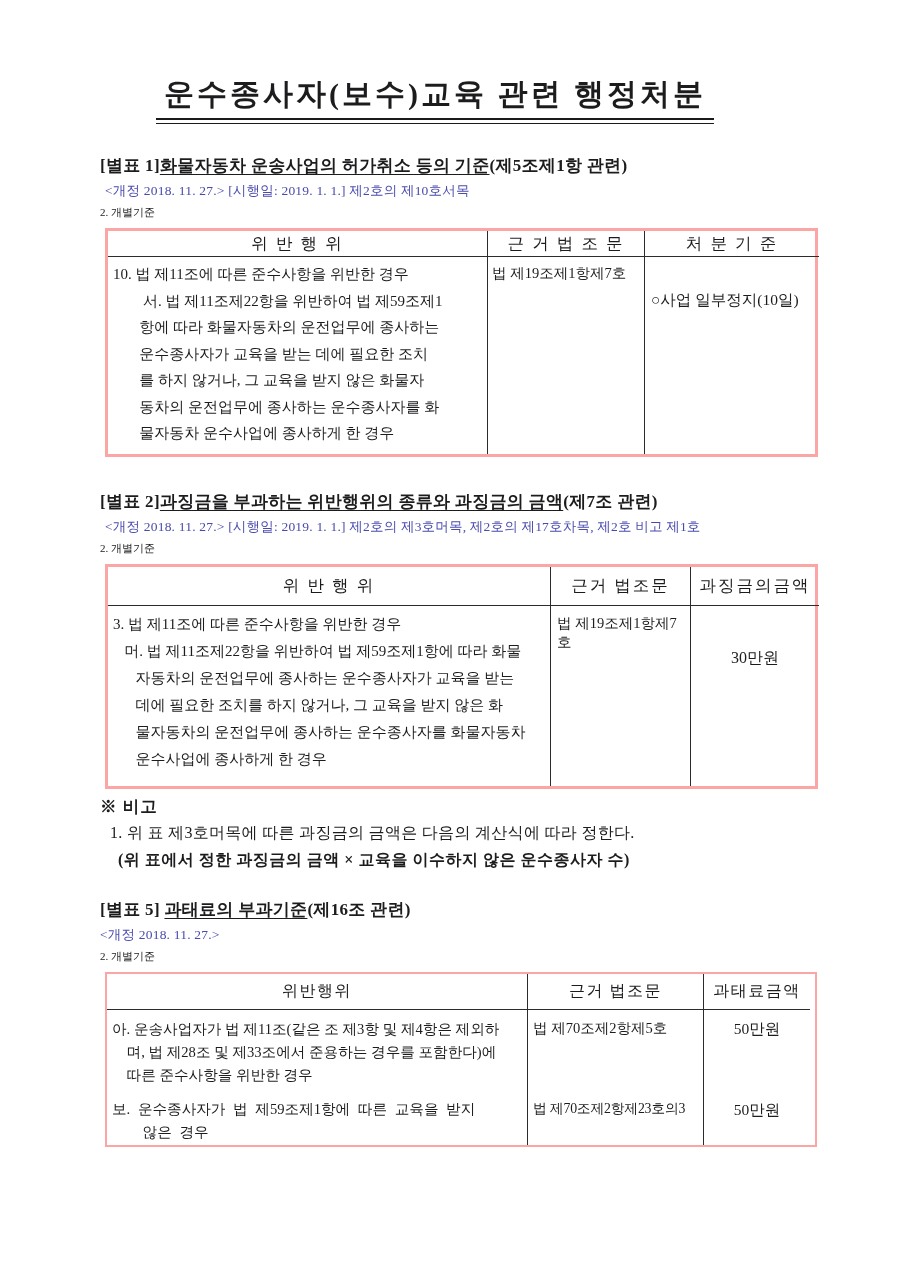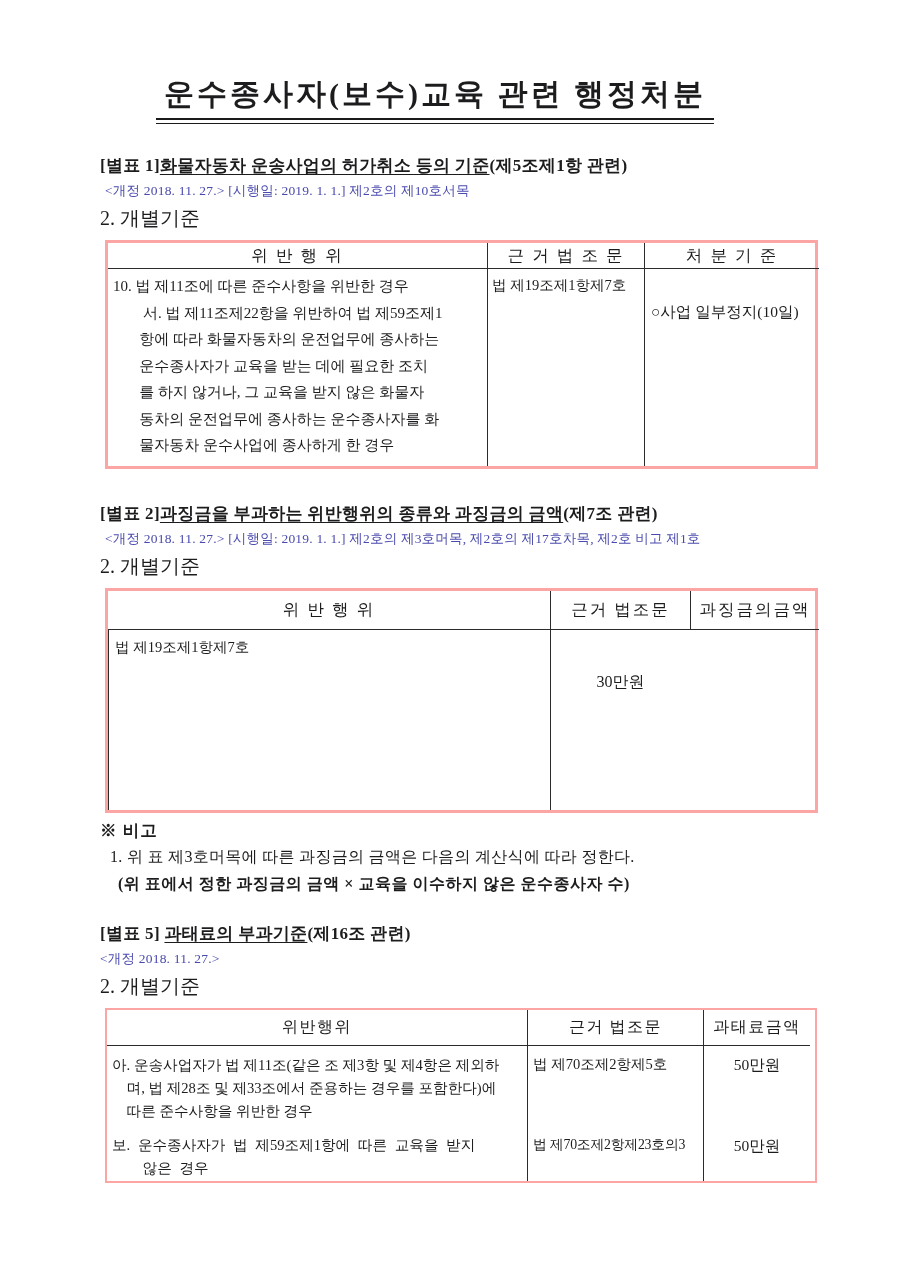--- a/index.html
+++ b/index.html
@@ -24,21 +24,21 @@
 
   
   .law-heading{margin:33px 0 0 100px;font-size:18px;font-weight:bold;letter-spacing:1px;}
   .law-heading .bullet{font-weight:normal;margin-right:10px;font-size:19px;}
 
   
   .section{margin-left:100px;margin-right:78px;}
   .sec-heading{font-size:17px;font-weight:bold;letter-spacing:0.3px;}
   .sec-heading .u{text-decoration:underline;text-underline-offset:3px;margin-top:9px;}
   .revision{color:#4a4aae;font-size:13.5px;margin:5px 0 0 5px;letter-spacing:0.2px;}
-  .criteria{font-size:20px;margin:5px 0 0 0;}
+  .criteria{font-size:11px;margin:5px 0 0 0;}
 
   
   .tbl{
     display:grid;margin-left:5px;margin-top:8px;
     border:3px solid #fca5a5;box-sizing:border-box;width:713px;
   }
   .cell{box-sizing:border-box;overflow:hidden;}
   .th{
     display:flex;align-items:center;justify-content:center;
     font-size:16.5px;letter-spacing:2px;
@@ -115,20 +115,26 @@
     <div class="sec-heading mt2">
       <span>[별표 2]</span><span class="u">과징금을 부과하는 위반행위의 종류와 과징금의 금액</span><span>(제7조 관련)</span>
     </div>
     <div class="revision">&lt;개정 2018. 11. 27.&gt; [시행일: 2019. 1. 1.] 제2호의 제3호머목, 제2호의 제17호차목, 제2호 비고 제1호</div>
     <div class="criteria">2. 개별기준</div>
 
     <div class="tbl t2">
       <div class="cell th">위 반 행 위</div>
       <div class="cell th bl">근거  법조문</div>
       <div class="cell th bl">과징금의금액</div>
+      <div class="cell td v">3. 법 제11조에 따른 준수사항을 위반한 경우
+   머. 법 제11조제22항을 위반하여 법 제59조제1항에 따라 화물
+      자동차의 운전업무에 종사하는 운수종사자가 교육을 받는
+      데에 필요한 조치를 하지 않거나, 그 교육을 받지 않은 화
+      물자동차의 운전업무에 종사하는 운수종사자를 화물자동차
+      운수사업에 종사하게 한 경우</div>
       <div class="cell td b bl">법 제19조제1항제7호</div>
       <div class="cell td r bl">30만원</div>
     </div>
 
     <div class="note-label">※ 비고</div>
     <div class="note-line1">1. 위 표 제3호머목에 따른 과징금의 금액은 다음의 계산식에 따라 정한다.</div>
     <div class="note-line2">(위 표에서 정한 과징금의 금액 × 교육을 이수하지 않은 운수종사자 수)</div>
   </div>
 
   <div class="section">

